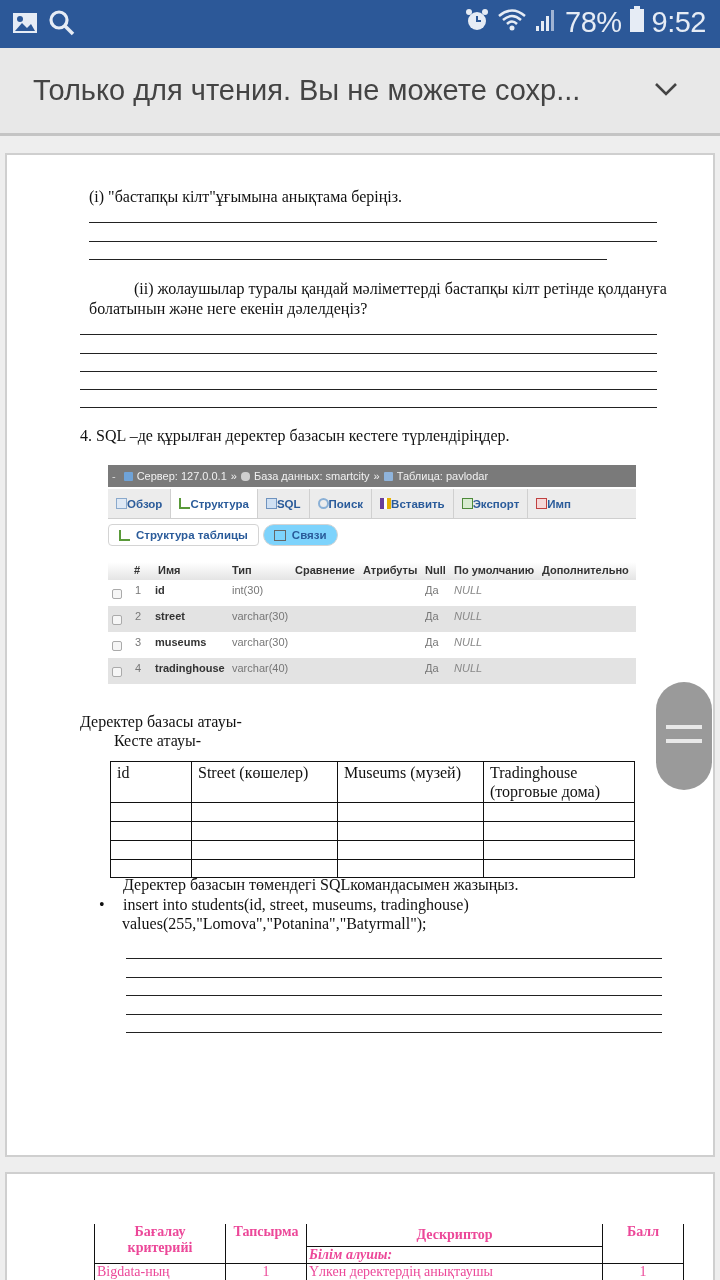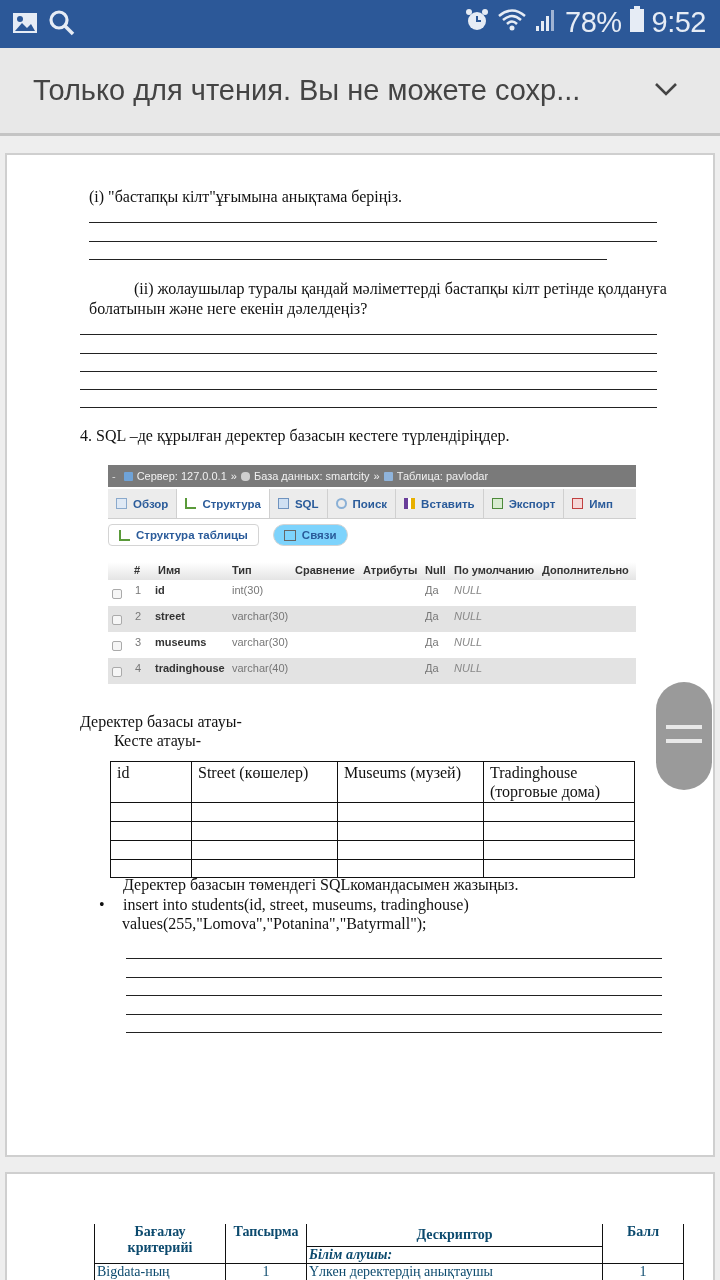--- a/index.html
+++ b/index.html
@@ -25,24 +25,24 @@
   .serif { font-family: "Liberation Serif", serif; color: #111; }
   .t16 { font-size: 16px; line-height: 20px; }
   .abs { position: absolute; }
   .rule { position: absolute; height: 1px; background: #222; }
 
   
   .pma { position: absolute; left: 108px; top: 465px; width: 528px; height: 220px; font-family: "Liberation Sans", sans-serif; font-size: 11px; color: #333; }
   .pma .crumb { position: absolute; left: 0; top: 0; width: 528px; height: 22px; background: #7a7a7a; color: #f1f1f1; display: flex; align-items: center; padding-left: 4px; gap: 4px; }
   .pma .crumb .sq { width: 9px; height: 9px; display: inline-block; border-radius: 1px; }
   .pma .tabs { position: absolute; left: 0; top: 24px; width: 528px; height: 30px; display: flex; background: #ececec; border-bottom: 1px solid #cfcfcf; }
-  .pma .tab { display: flex; align-items: center; gap: 6px; padding: 0 8px; border-right: 1px solid #d0d0d0; color: #2a5b9a; font-weight: bold; font-size: 11.5px; white-space: nowrap; }
+  .pma .tab { display: flex; align-items: center; padding: 0 8px; border-right: 1px solid #d0d0d0; color: #2a5b9a; font-weight: bold; font-size: 11.5px; white-space: nowrap; }
   .pma .tab.active { background: #fff; color: #2a5b9a; }
   .pma .tab .tico { width: 11px; height: 11px; display: inline-block; }
-  .pma .subtabs { position: absolute; left: 0; top: 59px; display: flex; gap: 14px; }
+  .pma .subtabs { position: absolute; left: 0; top: 59px; display: flex; gap: 4px; }
   .pma .sub { height: 22px; border: 1px solid #d4d4d4; border-radius: 4px; padding: 0 10px; display: flex; align-items: center; gap: 6px; color: #2a5b9a; font-weight: bold; font-size: 11.5px; background: #fff; }
   .pma .sub.pill { border-radius: 11px; background: #7dd3fc; }
   .pma .grid { position: absolute; left: 0; top: 97px; width: 528px; }
   .pma .row { position: relative; height: 26px; display: flex; align-items: flex-start; }
   .pma .row.head { height: 18px; background: linear-gradient(#ffffff, #e4e4e4); font-weight: bold; color: #333; align-items: center; }
   .pma .row.alt { background: #e3e3e3; }
   .pma .cell { position: absolute; top: 4px; white-space: nowrap; }
   .pma .row.head .cell { top: 2px; }
   .pma .cb { position: absolute; left: 4px; top: 9px; width: 10px; height: 10px; border: 1px solid #aaa; border-radius: 2px; background: #f6f6f6; }
   .pma .null { font-style: italic; color: #888; }
@@ -51,21 +51,21 @@
   
   table.doc { border-collapse: collapse; position: absolute; }
   table.doc td { border: 1px solid #111; vertical-align: top; padding: 1px 6px; font-family: "Liberation Serif", serif; font-size: 16px; line-height: 19px; color: #111; }
 
   
   .handle { position: absolute; left: 656px; top: 682px; width: 56px; height: 108px; background: #9a9a9a; border-radius: 28px; }
   .handle .bar { position: absolute; left: 10px; width: 36px; height: 4px; background: #e8e8e8; }
 
   
   table.rubric { border-collapse: collapse; position: absolute; left: 87px; top: 50px; }
-  table.rubric td { border: 1px solid #111; font-family: "Liberation Serif", serif; font-size: 14px; line-height: 16px; color: #0c4a6e; padding: 0 2px; vertical-align: top; }
+  table.rubric td { border: 1px solid #111; font-family: "Liberation Serif", serif; font-size: 14px; line-height: 16px; color: #ec4899; padding: 0 2px; vertical-align: top; }
   table.rubric .hd { font-weight: bold; text-align: center; }
 </style>
 </head>
 <body>
 
 <div class="statusbar">
   <div class="left">
     <span class="ic">
       <svg width="26" height="24" viewBox="0 0 26 24">
           <rect x="1" y="2" width="24" height="20" fill="#e6ecf5"></rect>

